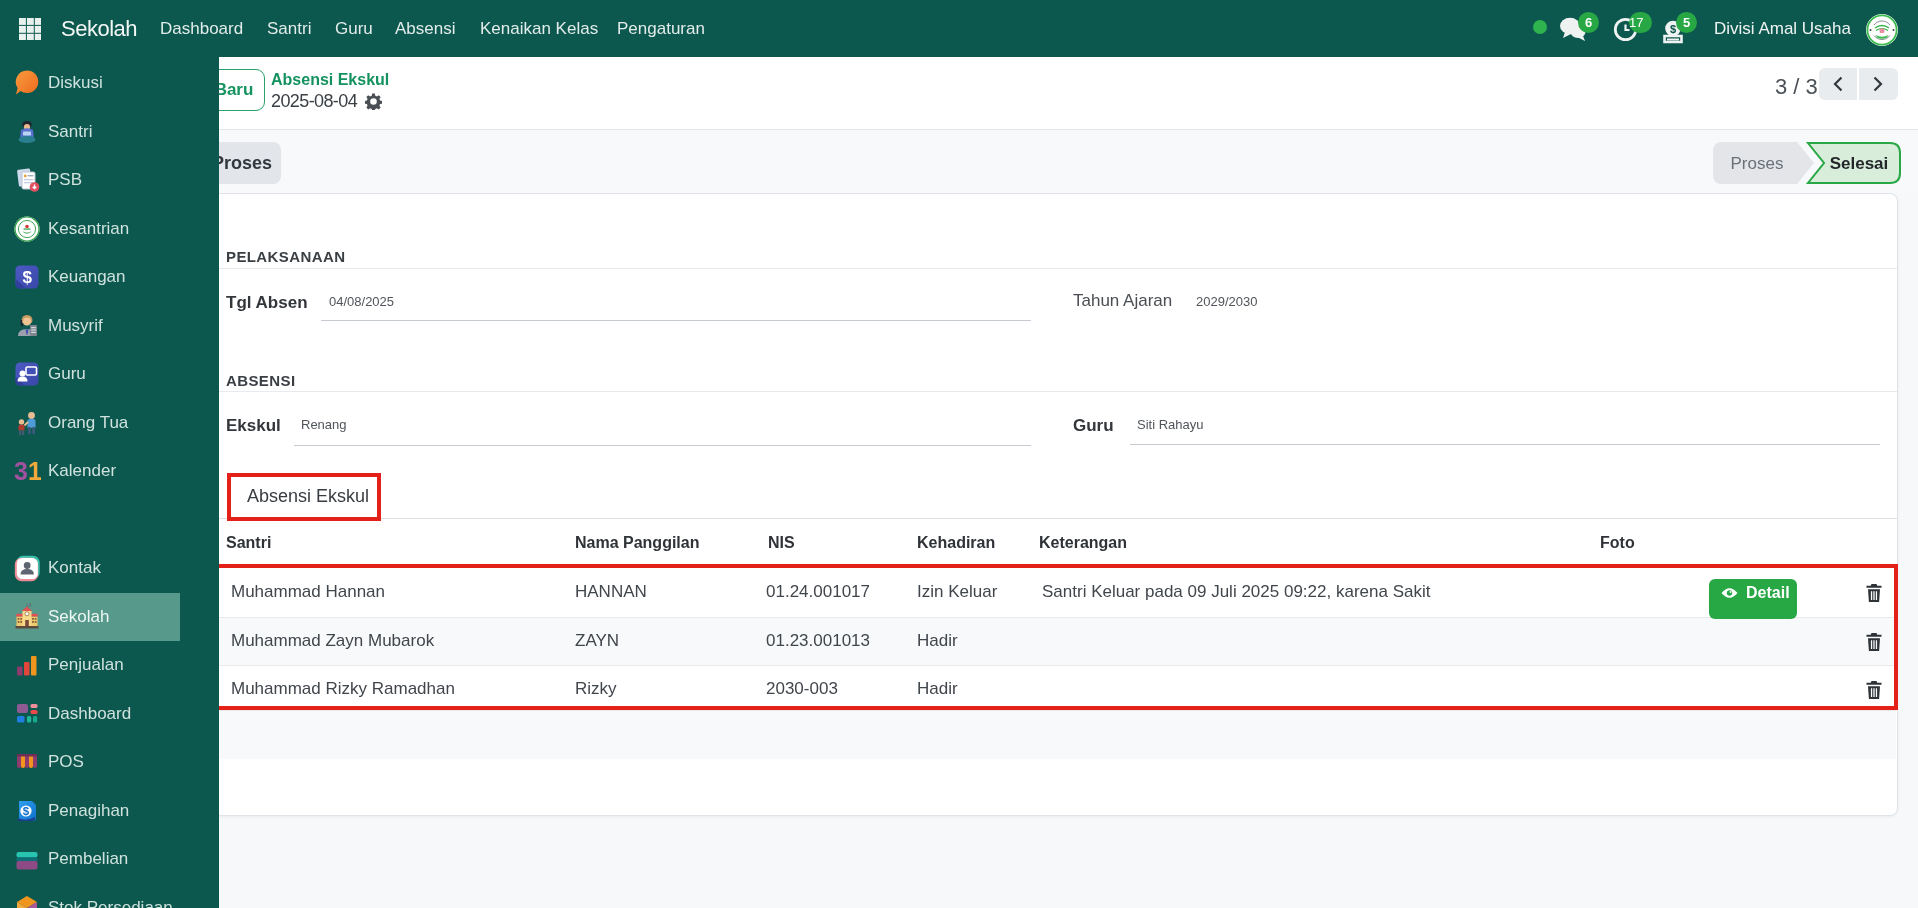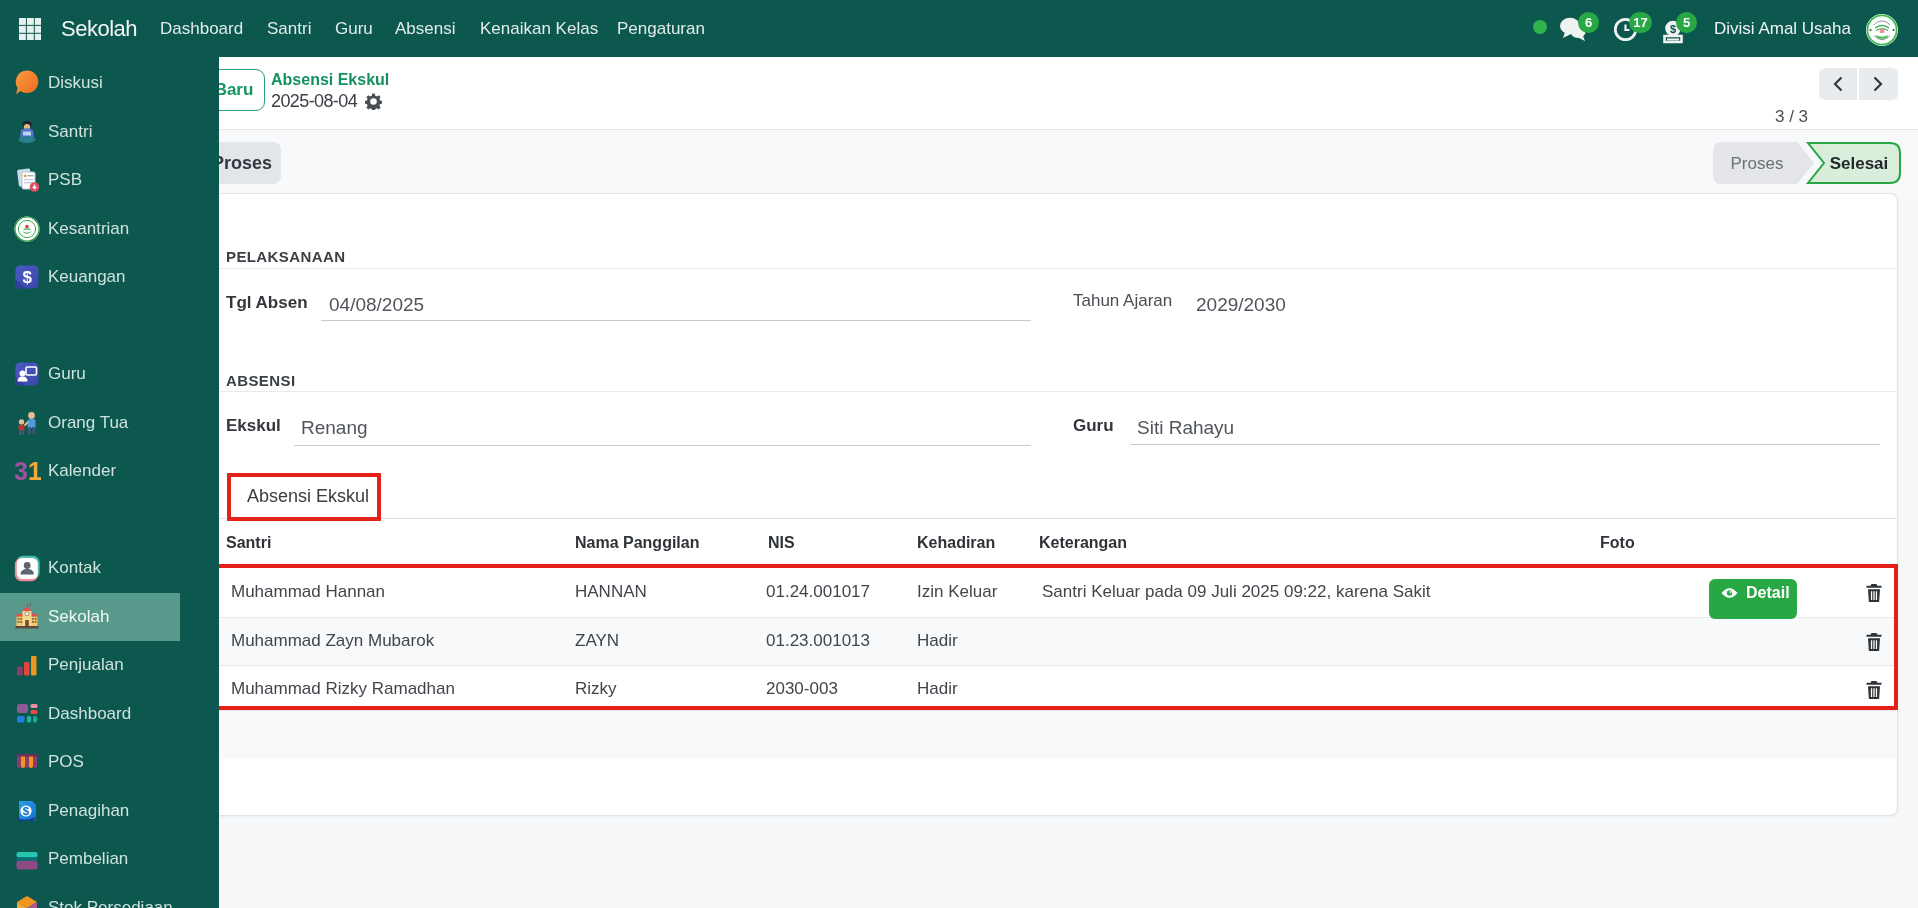--- a/index.html
+++ b/index.html
@@ -15,31 +15,31 @@
   .sitem { position:absolute; left:0; width:183px; height:48px; }
   .sitem.active { background:#579a8c; width:180px; }
   .sitem .icon { position:absolute; left:13px; top:10px; width:28px; height:28px; }
   .sitem .lbl { position:absolute; left:48px; top:14px; font-size:17px; color:#cfe2dd; white-space:nowrap; }
   .sitem.active .lbl { color:#eef7f3; }
   
   #crumb { position:absolute; left:183px; top:57px; width:1735px; height:73px; background:#fff; border-bottom:1px solid #e4e7ea; z-index:10; }
   .btn-baru { position:absolute; left:20px; top:12px; width:62px; height:42px; border:1.5px solid #2aa06a; border-radius:9px; background:#fff; color:#17945f; font-size:17px; font-weight:700; text-align:center; line-height:39px; }
   .bc-link { position:absolute; left:88px; top:14px; color:#13925f; font-size:16px; font-weight:700; }
   .bc-title { position:absolute; left:88px; top:34px; color:#3b4046; font-size:18px; letter-spacing:-0.6px; }
-  .pager-count { position:absolute; left:1592px; top:17px; color:#4a5056; font-size:17px;margin-top:33px; }
+  .pager-count { position:absolute; left:1592px; top:17px; color:#4a5056; font-size:22px; }
   .pager-btn { position:absolute; top:11px; width:39px; height:32px; background:#e9ecef; }
   
   #statusbar { position:absolute; left:183px; top:130px; width:1735px; height:63px; background:#f8f9fa; z-index:10; }
   .btn-proses { position:absolute; left:20px; top:12px; width:78px; height:42px; background:#e2e5e9; border-radius:8px; color:#33383e; font-size:18px; font-weight:600; text-align:center; line-height:42px; }
   
   #sheet { position:absolute; left:204px; top:193px; width:1694px; height:623px; background:#fff; border:1px solid #e0e4e8; border-radius:8px; z-index:5; box-shadow:0 1px 3px rgba(40,50,60,0.06); }
   .sect { position:absolute; left:21px; font-size:15px; font-weight:700; color:#3a3f44; letter-spacing:0.4px; }
   .hline { position:absolute; left:0; width:1692px; height:1px; background:#e8eaed; }
   .flabel { position:absolute; font-size:17px; font-weight:700; color:#33373c; white-space:nowrap; }
-  .fval { position:absolute; font-size:19px; color:#50555b; white-space:nowrap; }
+  .fval { position:absolute; font-size:13px; color:#50555b; white-space:nowrap; }
   .uline { position:absolute; height:1px; background:#c6cbd2; }
   .tabtxt { position:absolute; left:42px; top:292px; font-size:18px; color:#393d42; }
   .redbox { position:absolute; border:4px solid #e32119; z-index:8; }
   .th { position:absolute; font-size:16px; font-weight:700; color:#2f3338; white-space:nowrap; }
   .td { position:absolute; font-size:17px; color:#41464c; white-space:nowrap; }
   .rowline { position:absolute; left:1px; width:1690px; height:1px; background:#e7e9eb; }
   .stripe { position:absolute; left:1px; width:1690px; background:#f8f9fa; }
   .btn-detail { position:absolute; width:88px; height:40px; background:#28a745; border-radius:6px; color:#fff; font-size:16px; font-weight:700; }
   .trash { position:absolute; width:16px; height:18px; }
 </style>
@@ -73,21 +73,21 @@
     <ellipse cx="11" cy="10" rx="10" ry="8.2" fill="#eef2f1"></ellipse>
     <path d="M6 16 L4 22 L12 18 Z" fill="#eef2f1"></path>
     <ellipse cx="19" cy="16" rx="7.5" ry="6" fill="#eef2f1"></ellipse>
     <path d="M24 20 L26 25 L19 21.5 Z" fill="#eef2f1"></path>
   </svg>
   <div class="abs" style="left:1578px;top:12px;width:21px;height:21px;border-radius:50%;background:#28a745;color:#fff;font-size:13px;font-weight:700;text-align:center;line-height:21px">6</div>
   <svg class="abs" style="left:1613px;top:17px" width="25" height="25" viewBox="0 0 25 25">
     <circle cx="12.5" cy="12.5" r="10.2" fill="none" stroke="#eef2f1" stroke-width="2.8"></circle>
     <path d="M12.5 7.5 L12.5 13 L16.5 13" stroke="#eef2f1" stroke-width="2.2" fill="none"></path>
   </svg>
-  <div class="abs" style="left:1629px;top:12px;width:23px;height:21px;border-radius:10.5px;background:#28a745;color:#fff;font-size:13px;font-weight:700;text-align:center;line-height:21px">17</div>
+  <div class="abs" style="left:1629px;top:12px;width:23px;height:21px;border-radius:10.5px;background:#28a745;color:#fff;font-size:13px;font-weight:400;line-height:21px">17</div>
   <svg class="abs" style="left:1662px;top:18px" width="26" height="26" viewBox="0 0 26 26">
     <circle cx="11" cy="10.5" r="7.8" fill="#eef2f1"></circle>
     <text x="11" y="14.5" font-family="Liberation Sans" font-size="11" font-weight="700" fill="#0d5449" text-anchor="middle">$</text>
     <path d="M2.5 18 h17 v6 h-17 z" fill="none" stroke="#eef2f1" stroke-width="2.6"></path>
     <path d="M5 21.5 h12" stroke="#eef2f1" stroke-width="2"></path>
   </svg>
   <div class="abs" style="left:1676px;top:12px;width:21px;height:21px;border-radius:50%;background:#28a745;color:#fff;font-size:13px;font-weight:700;text-align:center;line-height:21px">5</div>
   <div class="abs" style="left:1714px;top:19px;color:#eef3f2;font-size:17px">Divisi Amal Usaha</div>
   <svg class="abs" style="left:1866px;top:14px" width="32" height="32" viewBox="0 0 32 32">
     <circle cx="16" cy="16" r="16" fill="#fff"></circle>
@@ -158,20 +158,35 @@
           <linearGradient id="gbl" x1="0" y1="0" x2="1" y2="1">
             <stop offset="0" stop-color="#4c5ac4"></stop>
             <stop offset="1" stop-color="#3a47a8"></stop>
           </linearGradient>
         </defs>
         <rect x="2.5" y="2.5" width="23" height="23" rx="4.5" fill="url(#gbl)"></rect>
         <path d="M2.5 16 L13 25.5 H7 Q2.5 25.5 2.5 21 Z" fill="#323e9b"></path>
         <text x="14.2" y="20.2" font-family="Liberation Sans" font-size="17" font-weight="700" fill="#fff" text-anchor="middle">$</text>
       </svg>
       <span class="lbl">Keuangan</span>
+    </div>
+  <div class="sitem" style="top:245px">
+      <svg class="icon" viewBox="0 0 28 28">
+        <path d="M8.5 9 q0 -6 5.5 -6 q5.5 0 5.5 6 l-1 2 h-9 z" fill="#c89a61"></path>
+        <circle cx="14" cy="9.5" r="4" fill="#edc393"></circle>
+        <path d="M5 24 q0 -7 9 -7 q9 0 9 7 z" fill="#9aa1ad"></path>
+        <path d="M12.5 17.5 h3 l-1 5 h-1 z" fill="#3f51b5"></path>
+        <rect x="17" y="13" width="7" height="11" rx="1" fill="#7d858f"></rect>
+        <rect x="18.2" y="15" width="4.6" height="1.2" fill="#d7dbe0"></rect>
+        <rect x="18.2" y="17.4" width="4.6" height="1.2" fill="#d7dbe0"></rect>
+        <rect x="18.2" y="19.8" width="4.6" height="1.2" fill="#d7dbe0"></rect>
+        <path d="M8.5 8 a6 6 0 0 0 0 4" stroke="#20242e" stroke-width="1.6" fill="none"></path>
+        <circle cx="9" cy="13" r="1.3" fill="#20242e"></circle>
+      </svg>
+      <span class="lbl">Musyrif</span>
     </div>
   <div class="sitem" style="top:293px">
       <svg class="icon" viewBox="0 0 28 28">
         <defs>
           <linearGradient id="ggu" x1="0" y1="0" x2="1" y2="1">
             <stop offset="0" stop-color="#4c5ac4"></stop>
             <stop offset="1" stop-color="#3a47a8"></stop>
           </linearGradient>
         </defs>
         <rect x="2.5" y="2.5" width="23" height="23" rx="4.5" fill="url(#ggu)"></rect>

